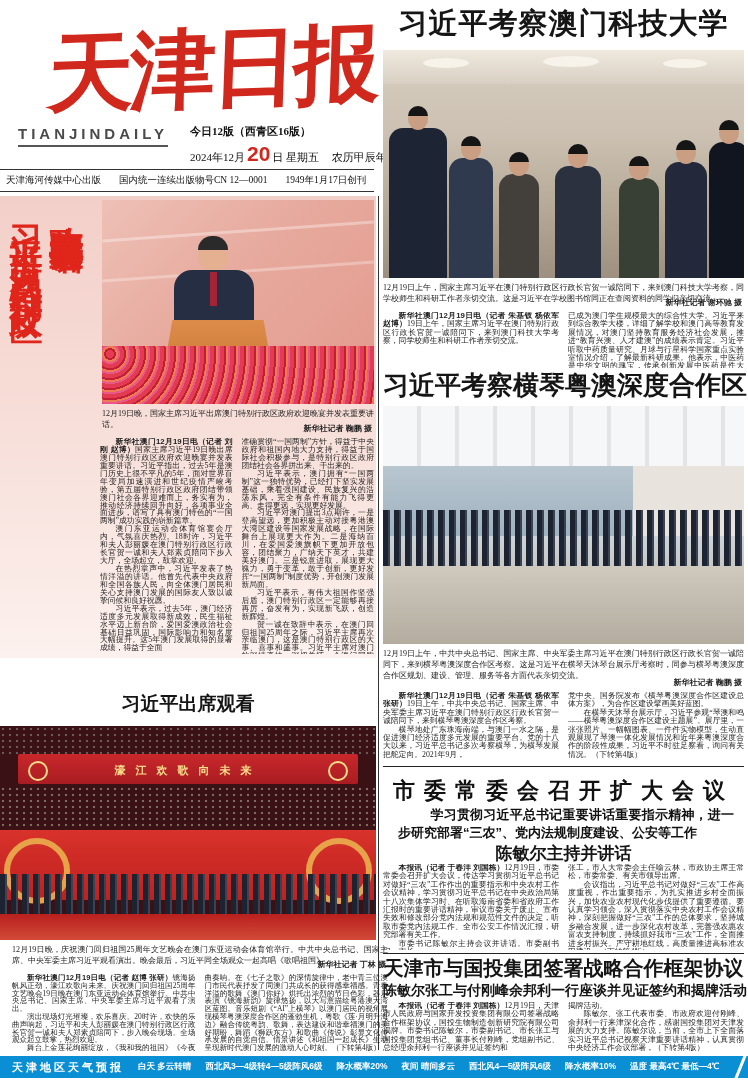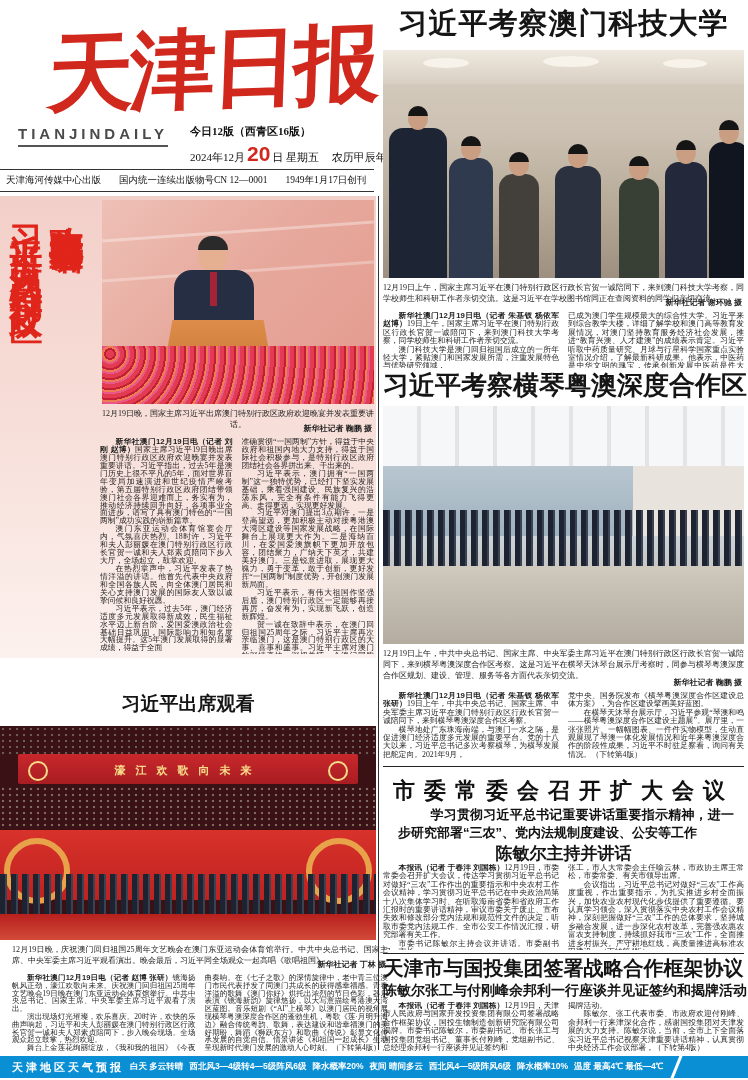--- a/index.html
+++ b/index.html
@@ -31,21 +31,21 @@
   .vcol.c2{font-size:34px;letter-spacing:1px;}
   
   .photo{overflow:hidden;position:absolute;}
   .fig{position:absolute;bottom:0;border-radius:14px 14px 0 0;background:#2b3242;}
   .fig::before{content:"";position:absolute;top:-20px;left:50%;transform:translateX(-50%);width:20px;height:22px;border-radius:50%;background:#c99e82;}
   .fig::after{content:"";position:absolute;top:-22px;left:50%;transform:translateX(-50%);width:20px;height:10px;border-radius:10px 10px 0 0;background:#151515;}
   .crowd{position:absolute;left:0;right:0;background-image:radial-gradient(circle at 3px 3px,#6b5b54 1.1px,transparent 1.6px);background-size:7px 6px;}
   .performers{position:absolute;left:0;right:0;background:repeating-linear-gradient(90deg,#1d2330 0 5px,#3a4353 5px 7px,rgba(0,0,0,0) 7px 11px);}
   .banner-text{position:absolute;left:0;right:0;text-align:center;color:#f7dc8a;font-weight:bold;font-family:"Liberation Sans",sans-serif;letter-spacing:10px;font-size:11px;}
   
-  .weather{display:flex;align-items:center;gap:6px;background:#0a8fd4;color:#fff;font-size:8.5px;font-weight:bold;font-family:"Liberation Sans",sans-serif;padding:0 12px;white-space:nowrap;overflow:hidden;}
+  .weather{display:flex;align-items:center;gap:14px;background:#0a8fd4;color:#fff;font-size:8.5px;font-weight:bold;font-family:"Liberation Sans",sans-serif;padding:0 12px;white-space:nowrap;overflow:hidden;}
   .weather .wlabel{font-size:11px;letter-spacing:3px;font-family:"Liberation Serif",serif;}
   .slash{width:3px;height:26px;background:#ffffff;transform:rotate(22deg);margin:0 6px;flex:none;}
   .rule-h{background:#222;}
   .rule-v{background:#333;}
 </style>
 </head>
 <body>
 
 <div id="page">
 
@@ -88,21 +88,20 @@
   </div>
 
   <div class="abs cap" style="left:383px;top:282px;width:361px;height:26px;position:absolute;">
     <span>12月19日上午，国家主席习近平在澳门特别行政区行政长官贺一诚陪同下，来到澳门科技大学考察，同学校师生和科研工作者亲切交流。这是习近平在学校图书馆同正在查阅资料的同学们亲切交流。</span>
     <b class="credit">新华社记者 谢环驰 摄</b>
   </div>
 
   <div class="abs article cols2" style="left:383px;top:312px;width:361px;height:56px;">
     <div class="col">
       <p><b>新华社澳门12月19日电（记者 朱基钗 杨依军 赵博）</b><span>19日上午，国家主席习近平在澳门特别行政区行政长官贺一诚陪同下，来到澳门科技大学考察，同学校师生和科研工作者亲切交流。</span></p>
-      <p>澳门科技大学是澳门回归祖国后成立的一所年轻大学，紧贴澳门和国家发展所需，注重发展特色与优势研究领域，</p>
     </div>
     <div class="col">
       <p style="text-indent:0;">已成为澳门学生规模最大的综合性大学。习近平来到综合教学大楼，详细了解学校和澳门高等教育发展情况，对澳门坚持教育服务经济社会发展，推进“教育兴澳、人才建澳”的成绩表示肯定。习近平听取中药质量研究、月球与行星科学国家重点实验室情况介绍，了解最新科研成果。他表示，中医药是中华文明的瑰宝，传承创新发展中医药是件大事。（下转第4版）</p>
     </div>
   </div>
 
   <div class="abs h-sans" style="left:383px;top:372px;width:361px;font-size:26px;">习近平考察横琴粤澳深度合作区</div>
 
   <div class="photo" style="left:383px;top:406px;width:361px;height:238px;background:linear-gradient(180deg,#f2f3f4 0%,#e4e6e8 30%,#cdd3d6 55%,#c2bdb4 78%,#aaa49a 100%);">
     <div class="abs" style="left:0;top:0;width:100%;height:60px;background:repeating-linear-gradient(90deg,#f6f7f8 0 34px,#e2e4e6 34px 38px);"></div>
@@ -170,21 +169,21 @@
     <div class="abs" style="left:0;top:30px;width:100%;height:3px;background:rgba(255,255,255,0.35);transform:rotate(-4deg);"></div>
     <div class="abs" style="left:0;top:70px;width:100%;height:3px;background:rgba(255,255,255,0.3);transform:rotate(-4deg);"></div>
     <div class="abs" style="left:96px;top:42px;width:30px;height:30px;border-radius:50%;background:#e5af92;"></div>
     <div class="abs" style="left:96px;top:36px;width:30px;height:14px;border-radius:14px 14px 0 0;background:#2a2a2a;"></div>
     <div class="abs" style="left:72px;top:70px;width:80px;height:76px;border-radius:18px 18px 0 0;background:#252e42;"></div>
     <div class="abs" style="left:108px;top:72px;width:7px;height:34px;background:#a32436;"></div>
     <div class="abs" style="left:56px;top:120px;width:120px;height:84px;background:linear-gradient(180deg,#dd8d49,#c06c2c);clip-path:polygon(12% 0,88% 0,100% 100%,0 100%);"></div>
     <div class="abs" style="left:0;top:146px;width:100%;height:58px;background:repeating-radial-gradient(circle at 8px 8px,#e23b52 0 4px,#c21f36 4px 6px,#ef7d52 6px 8px,#e9588a 8px 10px);"></div>
   </div>
 
-  <div class="abs cap" style="left:102px;top:408px;width:272px;height:26px;position:absolute;text-align:center;">
+  <div class="abs cap" style="left:102px;top:408px;width:272px;height:26px;position:absolute;">
     <span>12月19日晚，国家主席习近平出席澳门特别行政区政府欢迎晚宴并发表重要讲话。</span>
     <b class="credit">新华社记者 鞠鹏 摄</b>
   </div>
 
   <div class="abs article cols2" style="left:100px;top:438px;width:274px;height:216px;line-height:1.02;">
     <div class="col">
       <p><b>新华社澳门12月19日电（记者 刘刚 赵博）</b><span>国家主席习近平19日晚出席澳门特别行政区政府欢迎晚宴并发表重要讲话。习近平指出，过去5年是澳门历史上很不平凡的5年，面对世界百年变局加速演进和世纪疫情严峻考验，第五届特别行政区政府团结带领澳门社会各界迎难而上，务实有为，推动经济持续回升向好，各项事业全面进步，谱写了具有澳门特色的“一国两制”成功实践的崭新篇章。</span></p>
       <p>澳门东亚运动会体育馆宴会厅内，气氛喜庆热烈。18时许，习近平和夫人彭丽媛在澳门特别行政区行政长官贺一诚和夫人郑素贞陪同下步入大厅，全场起立，鼓掌欢迎。</p>
       <p>在热烈掌声中，习近平发表了热情洋溢的讲话。他首先代表中央政府和全国各族人民，向全体澳门居民和关心支持澳门发展的国际友人致以诚挚问候和良好祝愿。</p>
       <p>习近平表示，过去5年，澳门经济适度多元发展取得新成效，民生福祉水平迈上新台阶，爱国爱澳政治社会基础日益巩固，国际影响力和知名度大幅提升。这5年澳门发展取得的显著成绩，得益于全面</p>

